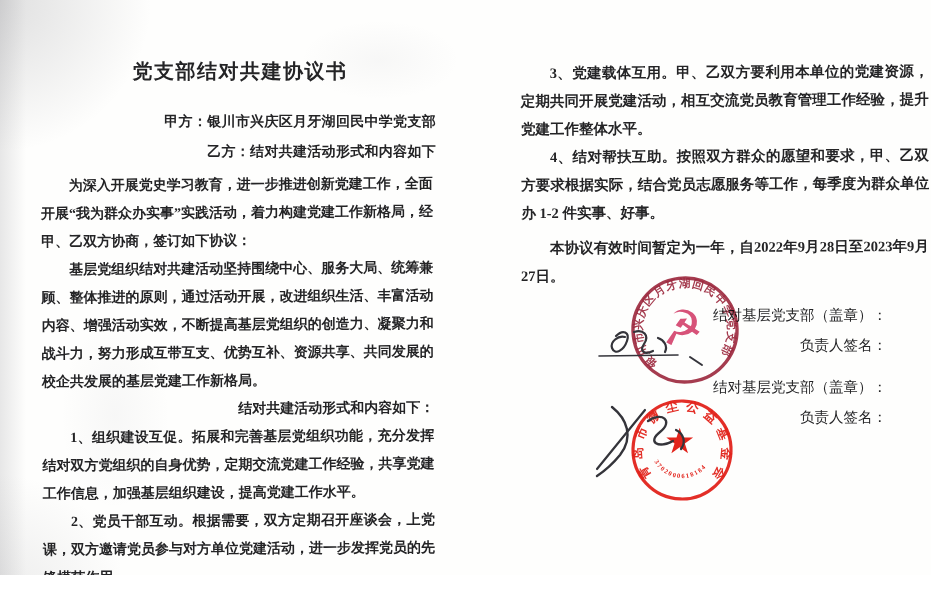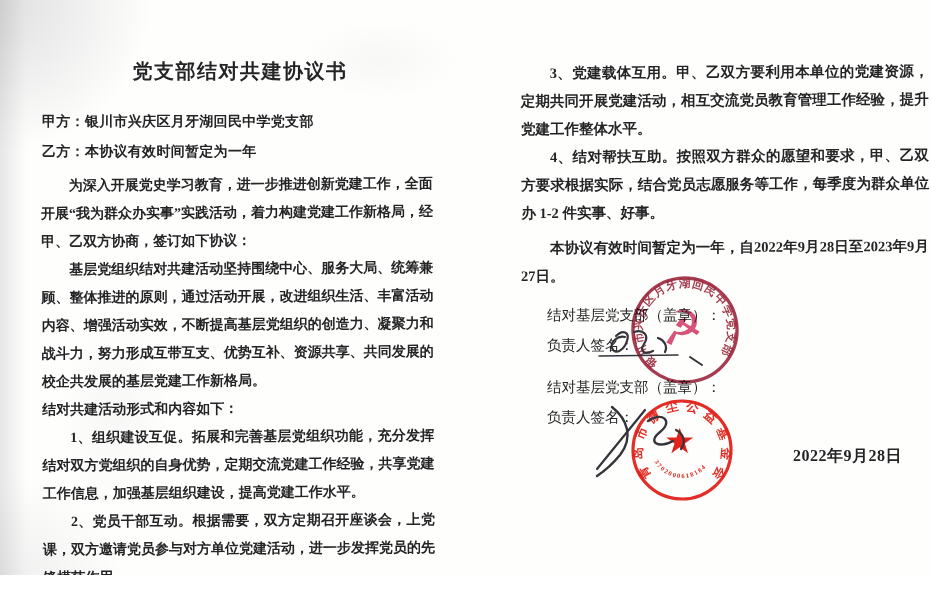--- a/index.html
+++ b/index.html
@@ -31,21 +31,21 @@
     position:absolute;left:42px;top:171px;width:392px;transform:rotate(-.35deg);
     font-size:14px;line-height:28px;font-weight:600;text-align:justify;text-justify:inter-ideograph;
   }
   .body-right{
     position:absolute;left:521px;top:58px;width:408px;transform:rotate(-.3deg);
     font-size:14.5px;line-height:28px;font-weight:600;text-align:justify;text-justify:inter-ideograph;
   }
   .validity{position:absolute;left:521px;top:233px;width:408px;transform:rotate(-.3deg);
     font-size:14.5px;line-height:28px;font-weight:600;text-align:justify;}
   p{margin:0;text-indent:2em;}
-  p.noindent{text-indent:0;}
+  p.noindent{text-indent:0;text-align:right;}
   .sign-block{position:absolute;left:547px;width:340px;font-size:14.5px;line-height:30px;font-weight:400;}
   .sign-1{top:300px;}
   .sign-2{top:372px;}
   .date-line{position:absolute;left:793px;top:446px;font-size:16px;font-weight:700;letter-spacing:.5px;}
 
   .stamp{position:absolute;mix-blend-mode:multiply;}
   .stamp-a{left:626px;top:271px;transform:rotate(-7deg);}
   .stamp-b{left:626px;top:394px;transform:rotate(2deg);}
   .seal-glyph{position:absolute;mix-blend-mode:multiply;line-height:1;
     font-family:"DejaVu Sans",sans-serif;}
@@ -61,21 +61,21 @@
   <div class="edge-left"></div>
   <div class="corner-tl"></div>
   <div class="corner-bl"></div>
   <div class="smudge-a"></div>
   <div class="smudge-b"></div>
 
   <div class="page-title">党支部结对共建协议书</div>
 
   <div class="parties">
     <p class="noindent">甲方：银川市兴庆区月牙湖回民中学党支部</p>
-    <p class="noindent">乙方：本协议有效时间暂定为一年</p>
+    <p class="noindent">乙方：结对共建活动形式和内容如下</p>
   </div>
 
   <div class="body-left">
     <p>为深入开展党史学习教育，进一步推进创新党建工作，全面开展“我为群众办实事”实践活动，着力构建党建工作新格局，经甲、乙双方协商，签订如下协议：</p>
     <p>基层党组织结对共建活动坚持围绕中心、服务大局、统筹兼顾、整体推进的原则，通过活动开展，改进组织生活、丰富活动内容、增强活动实效，不断提高基层党组织的创造力、凝聚力和战斗力，努力形成互带互支、优势互补、资源共享、共同发展的校企共发展的基层党建工作新格局。</p>
     <p class="noindent">结对共建活动形式和内容如下：</p>
     <p>1、组织建设互促。拓展和完善基层党组织功能，充分发挥结对双方党组织的自身优势，定期交流党建工作经验，共享党建工作信息，加强基层组织建设，提高党建工作水平。</p>
     <p>2、党员干部互动。根据需要，双方定期召开座谈会，上党课，双方邀请党员参与对方单位党建活动，进一步发挥党员的先锋模范作用。</p>
   </div>
 
@@ -91,21 +91,20 @@
   <div class="sign-block sign-1">
     <p class="noindent">结对基层党支部（盖章）：</p>
     <p class="noindent">负责人签名：</p>
   </div>
 
   <div class="sign-block sign-2">
     <p class="noindent">结对基层党支部（盖章）：</p>
     <p class="noindent">负责人签名：</p>
   </div>
 
-  <div class="date-line">2022年9月28日</div>
 
   <svg class="stamp stamp-a" width="118" height="118" viewBox="0 0 118 118" aria-hidden="true">
     <circle cx="59" cy="59" r="52" fill="none" stroke="#9e2b40" stroke-width="3.4" opacity=".92"></circle>
     <path id="arcA" d="M 28.6,89.4 A 43,43 0 1,1 89.4,89.4" fill="none"></path>
     <text font-size="11.5" font-weight="bold" fill="#9e2b40" opacity=".92" font-family="Liberation Serif, serif">
       <textPath href="#arcA" startOffset="1" textLength="198" lengthAdjust="spacing">银川市兴庆区月牙湖回民中学党支部</textPath>
     </text>
   </svg>
   <span class="seal-glyph hs-glyph">☭</span>
 

